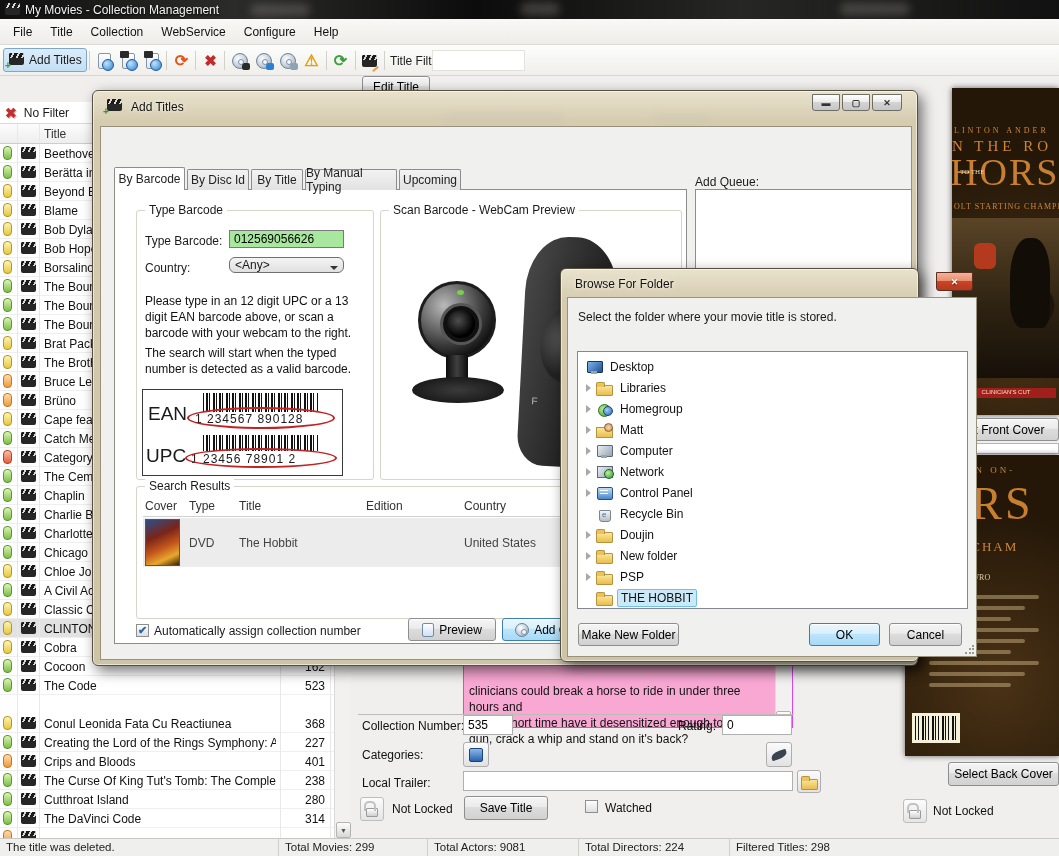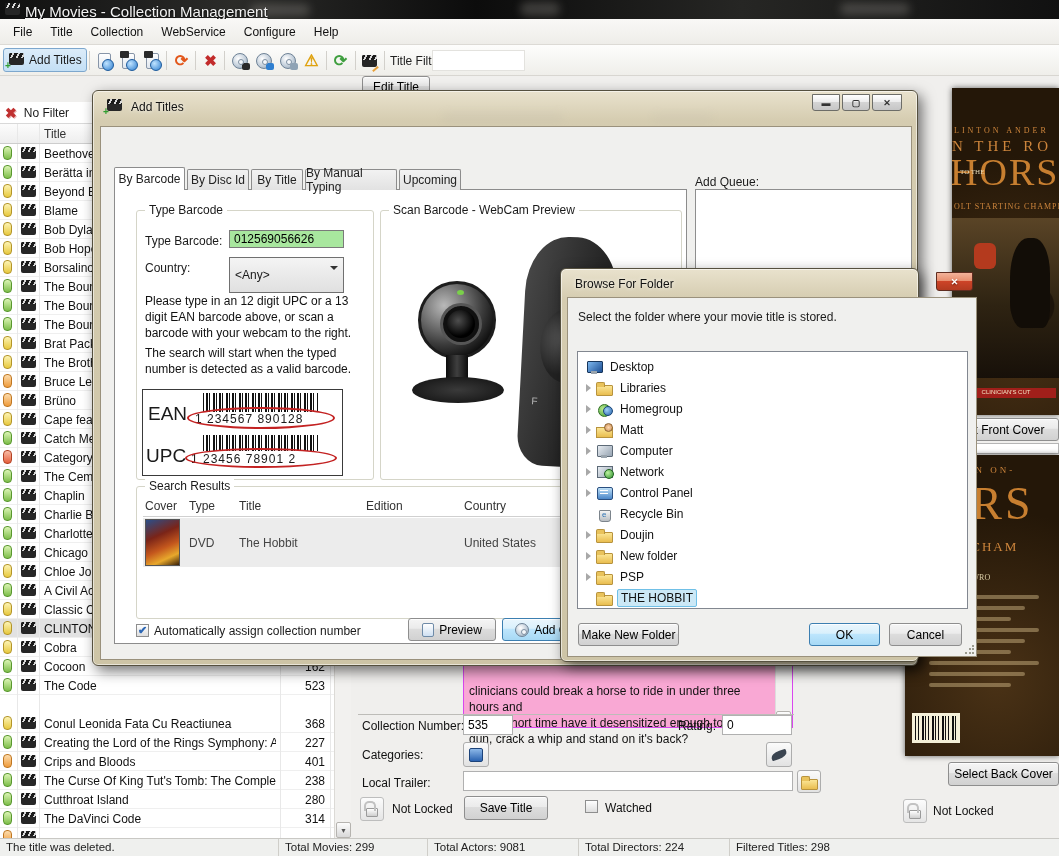--- a/index.html
+++ b/index.html
@@ -4,21 +4,21 @@
 <style>
   html,body{margin:0;padding:0;background:#333;}
   *{box-sizing:border-box;}
   #screen{position:relative;width:1059px;height:856px;overflow:hidden;
     font-family:"Liberation Sans",sans-serif;font-size:12px;color:#1a1a1a;background:#f0efed;}
   .abs{position:absolute;}
   
   #desktop-titlebar{left:0;top:0;width:1059px;height:19px;
     background:linear-gradient(90deg,#101010,#2b2b29 22%,#0c0c0c 45%,#262624 70%,#111);overflow:hidden;}
   .smudge{position:absolute;background:rgba(175,173,165,.28);border-radius:10px;filter:blur(4px);}
-  #win-title{position:absolute;left:25px;top:3px;color:#f2f2f2;font-size:15px;text-shadow:0 1px 2px #000;text-decoration:underline;}
+  #win-title{position:absolute;left:25px;top:3px;color:#f2f2f2;font-size:12px;text-shadow:0 1px 2px #000;}
   .clapper{position:relative;width:15px;height:12px;background:#262626;border-radius:2px;}
   .clapper::before{content:"";position:absolute;left:0;top:0;right:0;height:5px;border-radius:2px 2px 0 0;
     background:repeating-linear-gradient(115deg,#1a1a1a 0 3px,#d8d8d8 3px 5px);}
   #menubar{left:0;top:19px;width:1059px;height:26px;background:linear-gradient(#f9f8f6,#eeede9);
     border-bottom:1px solid #dcdad5;display:flex;align-items:center;padding-left:4px;}
   .menu-item{padding:4px 9px;color:#111;cursor:default;}
   #toolbar{left:0;top:45px;width:1059px;height:31px;background:linear-gradient(#fdfdfc,#efeeea);
     border-bottom:1px solid #d8d6d1;}
   #add-titles-btn{left:3px;top:3px;width:84px;height:24px;display:flex;align-items:center;gap:5px;padding-left:5px;
     background:linear-gradient(#dcecf9,#c3dff5);border:1px solid #7da7cd;border-radius:3px;}
@@ -98,21 +98,21 @@
   .wbtn.close-red{background:linear-gradient(#f3b39a,#e88f70 45%,#cf4428 46%,#b23a20);color:#fff;
     border-color:#5f2c20;text-shadow:0 1px 2px #6d1f10;}
   .dlg-panel{position:absolute;background:#f0f0ee;border:1px solid #9a917c;}
   .tab{position:absolute;border:1px solid #8c8c8c;border-bottom:none;background:linear-gradient(#f2f2f2,#e2e2e2);
     display:flex;align-items:center;justify-content:center;border-radius:2px 2px 0 0;color:#222;}
   .tab.active{background:#fff;z-index:3;}
   #tab-page{position:absolute;background:#fff;border:1px solid #8c8c8c;}
   .groupbox{position:absolute;border:1px solid #d5d5c8;border-radius:3px;}
   .gb-label{position:absolute;top:-8px;left:8px;background:#fff;padding:0 4px;color:#1a1a1a;}
   .help-text{position:absolute;line-height:16px;color:#111;}
-  .combo7{position:absolute;height:36px;background:linear-gradient(#f4f4f4,#e0e0e0);border:1px solid #707070;border-radius:0;
+  .combo7{position:absolute;height:16px;background:linear-gradient(#f4f4f4,#e0e0e0);border:1px solid #707070;border-radius:6px;
     display:flex;align-items:center;padding-left:5px;}
   .combo7 .arr{position:absolute;right:5px;top:8px;width:0;height:0;border-left:4px solid transparent;border-right:4px solid transparent;border-top:4px solid #333;}
   .bc-stripes{position:absolute;background:repeating-linear-gradient(90deg,#111 0 1px,#fff 1px 3px,#111 3px 5px,#fff 5px 6px,#111 6px 7px,#fff 7px 10px,#111 10px 12px,#fff 12px 13px);}
   .bc-ellipse{position:absolute;border:2px solid #c32222;border-radius:50%;}
   .srch-col{position:absolute;color:#333;}
   .srch-cell{position:absolute;color:#444;}
   
   #cam-body{position:absolute;left:36px;top:62px;width:78px;height:78px;border-radius:50%;
     background:radial-gradient(circle at 32% 30%,#b9b9b9,#3c3c3c 55%,#0c0c0c 80%);border:3px solid #1d1d1d;}
   #cam-lens{position:absolute;left:22px;top:22px;width:36px;height:36px;border-radius:50%;

